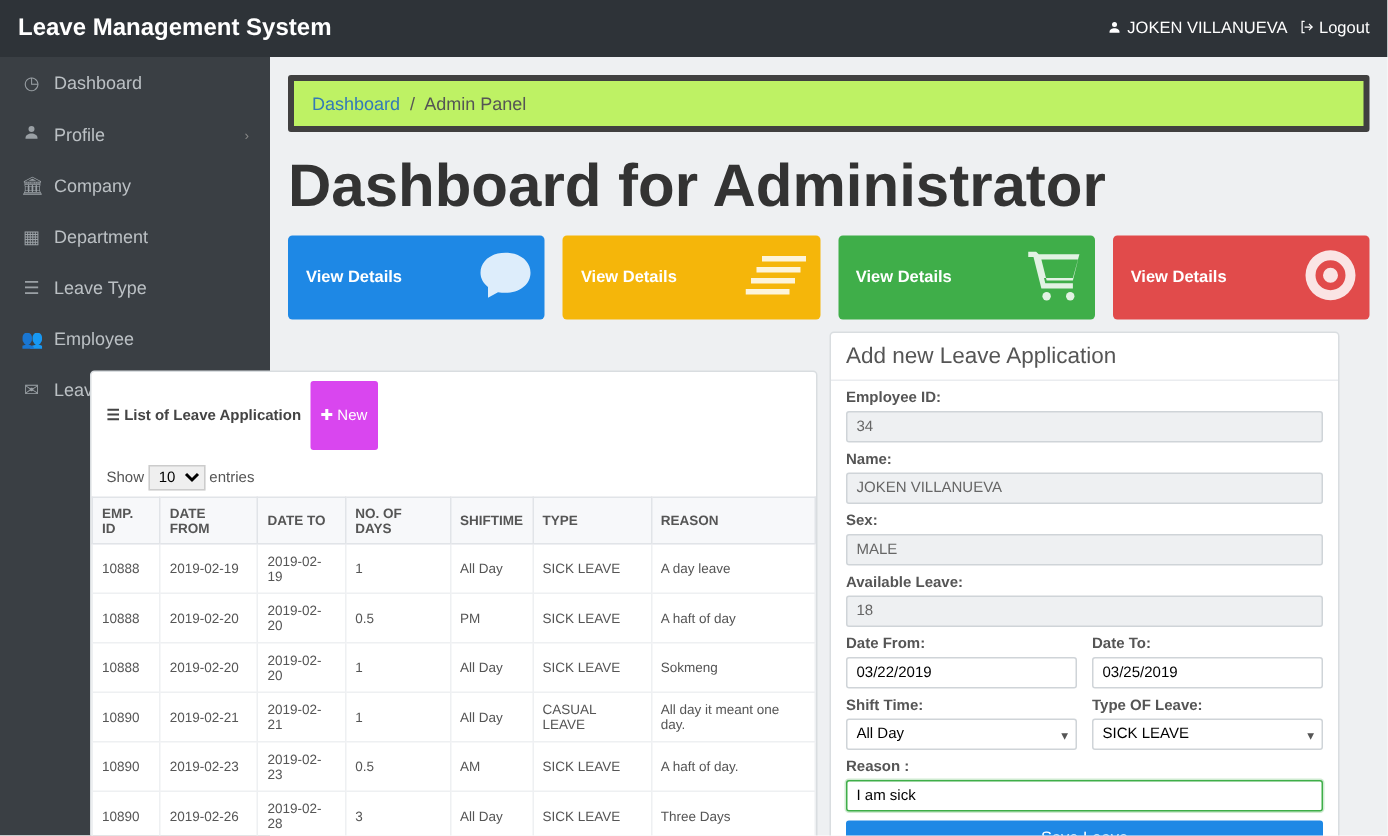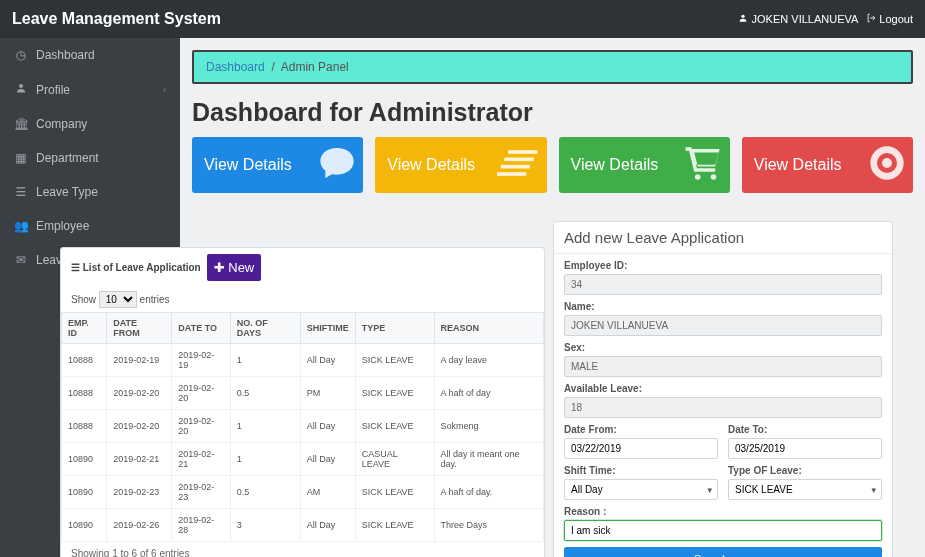--- a/index.html
+++ b/index.html
@@ -13,37 +13,37 @@
 .topbar .logout { font-size: 11px; margin-left: 8px; display: flex; align-items: center; gap: 3px; cursor: pointer; }
 
 
 .sidebar { position: absolute; top: 38px; left: 0; width: 180px; bottom: 0; background: #3a3f44; color: #bbc0c4; font-size: 12px; }
 .sidebar .nav-item { padding: 10px 14px; display: flex; align-items: center; gap: 8px; cursor: pointer; }
 .sidebar .chev { margin-left: auto; font-size: 9px; color: #888; }
 .sidebar .icon { width: 14px; display: inline-block; text-align: center; color: #9aa0a5; }
 
 
 .main { position: absolute; top: 38px; left: 180px; right: 0; bottom: 0; background: #eef0f2; padding: 12px; }
-.breadcrumb-bar { background: #5eead4; border: 2px solid #404040; padding: 8px 12px; font-size: 12px; color: #555; border-radius: 2px; }
+.breadcrumb-bar { background: #bef264; border: 4px solid #404040; padding: 8px 12px; font-size: 12px; color: #555; border-radius: 2px; }
 .breadcrumb-bar a { color: #337ab7; text-decoration: none; cursor: pointer; }
-.page-title { font-size: 25px; font-weight: 700; color: #333; margin: 14px 0 10px; }
+.page-title { font-size: 40px; font-weight: 700; color: #333; margin: 14px 0 10px; }
 .cards { display: flex; gap: 12px; }
-.card { flex: 1; height: 56px; border-radius: 3px; color: #fff; position: relative; display: flex; align-items: center; padding: 0 12px; font-size: 16px; font-weight: 400; cursor: pointer; overflow: hidden; text-align: center; }
+.card { flex: 1; height: 56px; border-radius: 3px; color: #fff; position: relative; display: flex; align-items: center; padding: 0 12px; font-size: 11px; font-weight: 700; cursor: pointer; overflow: hidden; text-align: center; }
 .card.blue { background: #1e88e5; }
 .card.yellow { background: #f5b60a; }
 .card.green { background: #3fae49; }
 .card.red { background: #e14b4b; }
 .card .card-icon { position: absolute; right: 6px; top: 50%; transform: translateY(-50%); opacity: 0.85; }
 
 
 .table-panel { position: absolute; top: 247px; left: 60px; width: 485px; background: #fff; border: 1px solid #d9dde0; border-radius: 3px; font-size: 10px; color: #444; z-index: 5; }
 .table-panel .tp-crumb { padding: 5px 10px; border-bottom: 1px solid #eaecef; font-size: 10px; color: #888; }
 .table-panel .tp-crumb a { color: #337ab7; }
 .table-panel .tp-head { padding: 6px 10px; display: flex; align-items: center; gap: 6px; font-weight: 600; font-size: 10px; }
-.table-panel .tp-head .new-btn { background: #4c1d95; color: #fff; font-size: 13px; padding: 6px 7px; border: none; border-radius: 2px; cursor: pointer; }
+.table-panel .tp-head .new-btn { background: #d946ef; color: #fff; font-size: 10px; padding: 17px 7px; border: none; border-radius: 2px; cursor: pointer; }
 .table-panel .tp-controls { padding: 4px 10px; font-size: 10px; color: #555; }
 .table-panel .tp-controls select { font-size: 10px; padding: 1px 2px; border: 1px solid #ccc; }
 .table-panel table { width: 100%; border-collapse: collapse; font-size: 9px; }
 .table-panel th { background: #f7f8fa; border: 1px solid #e1e4e8; padding: 5px 6px; text-align: left; color: #555; font-weight: 600; text-transform: uppercase; }
 .table-panel td { border: 1px solid #eef0f2; padding: 6px 6px; color: #555; }
 .table-panel .tp-footer { padding: 6px 10px; font-size: 10px; color: #666; }
 
 
 .form-panel { position: absolute; top: 221px; left: 553px; width: 340px; background: #fff; border: 1px solid #d9dde0; border-radius: 3px; font-size: 10px; color: #444; z-index: 6; }
 .form-panel .fp-head { padding: 7px 10px; border-bottom: 1px solid #eaecef; font-size: 15px; color: #555; }

